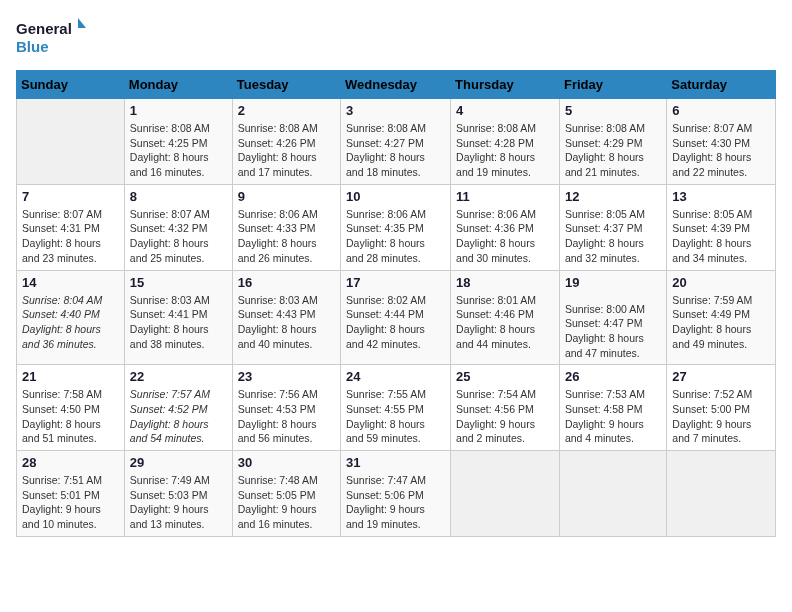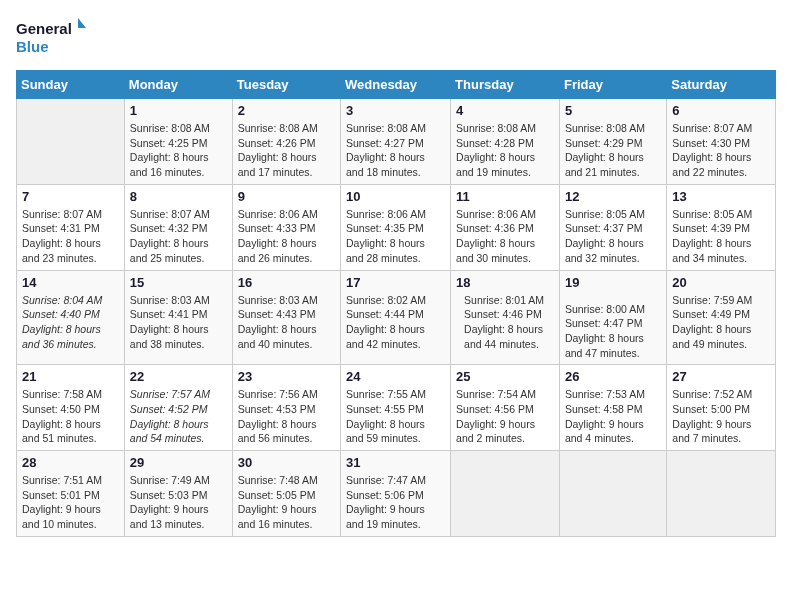--- a/index.html
+++ b/index.html
@@ -31,21 +31,21 @@
       font-size: 15px;
       color: #444;
     }
     table {
       width: 100%;
       border-collapse: collapse;
       font-size: 11px;
     }
     thead tr th {
       background: #2e86c1;
-      color: #ffffff;
+      color: #000000;
       padding: 6px 4px;
       text-align: left;
       font-size: 13px;
       font-weight: bold;
       border: 1px solid #2e86c1;
     }
     tbody tr td {
       border: 1px solid #ccc;
       vertical-align: top;
       padding: 4px 5px;
@@ -218,21 +218,21 @@
         </td>
         <td>
           <span class="day-num">17</span>
           <div class="day-info" style="white-space: pre-line;">Sunrise: 8:02 AM
 Sunset: 4:44 PM
 Daylight: 8 hours
 and 42 minutes.</div>
         </td>
         <td>
           <span class="day-num">18</span>
-          <div class="day-info" style="white-space: pre-line; margin-left: 8px;">Sunrise: 8:01 AM
+          <div class="day-info" style="white-space: pre-line;">Sunrise: 8:01 AM
 Sunset: 4:46 PM
 Daylight: 8 hours
 and 44 minutes.</div>
         </td>
         <td>
           <span class="day-num">19</span>
           <div class="day-info" style="white-space: pre-line; margin-top: 12px;">Sunrise: 8:00 AM
 Sunset: 4:47 PM
 Daylight: 8 hours
 and 47 minutes.</div>

